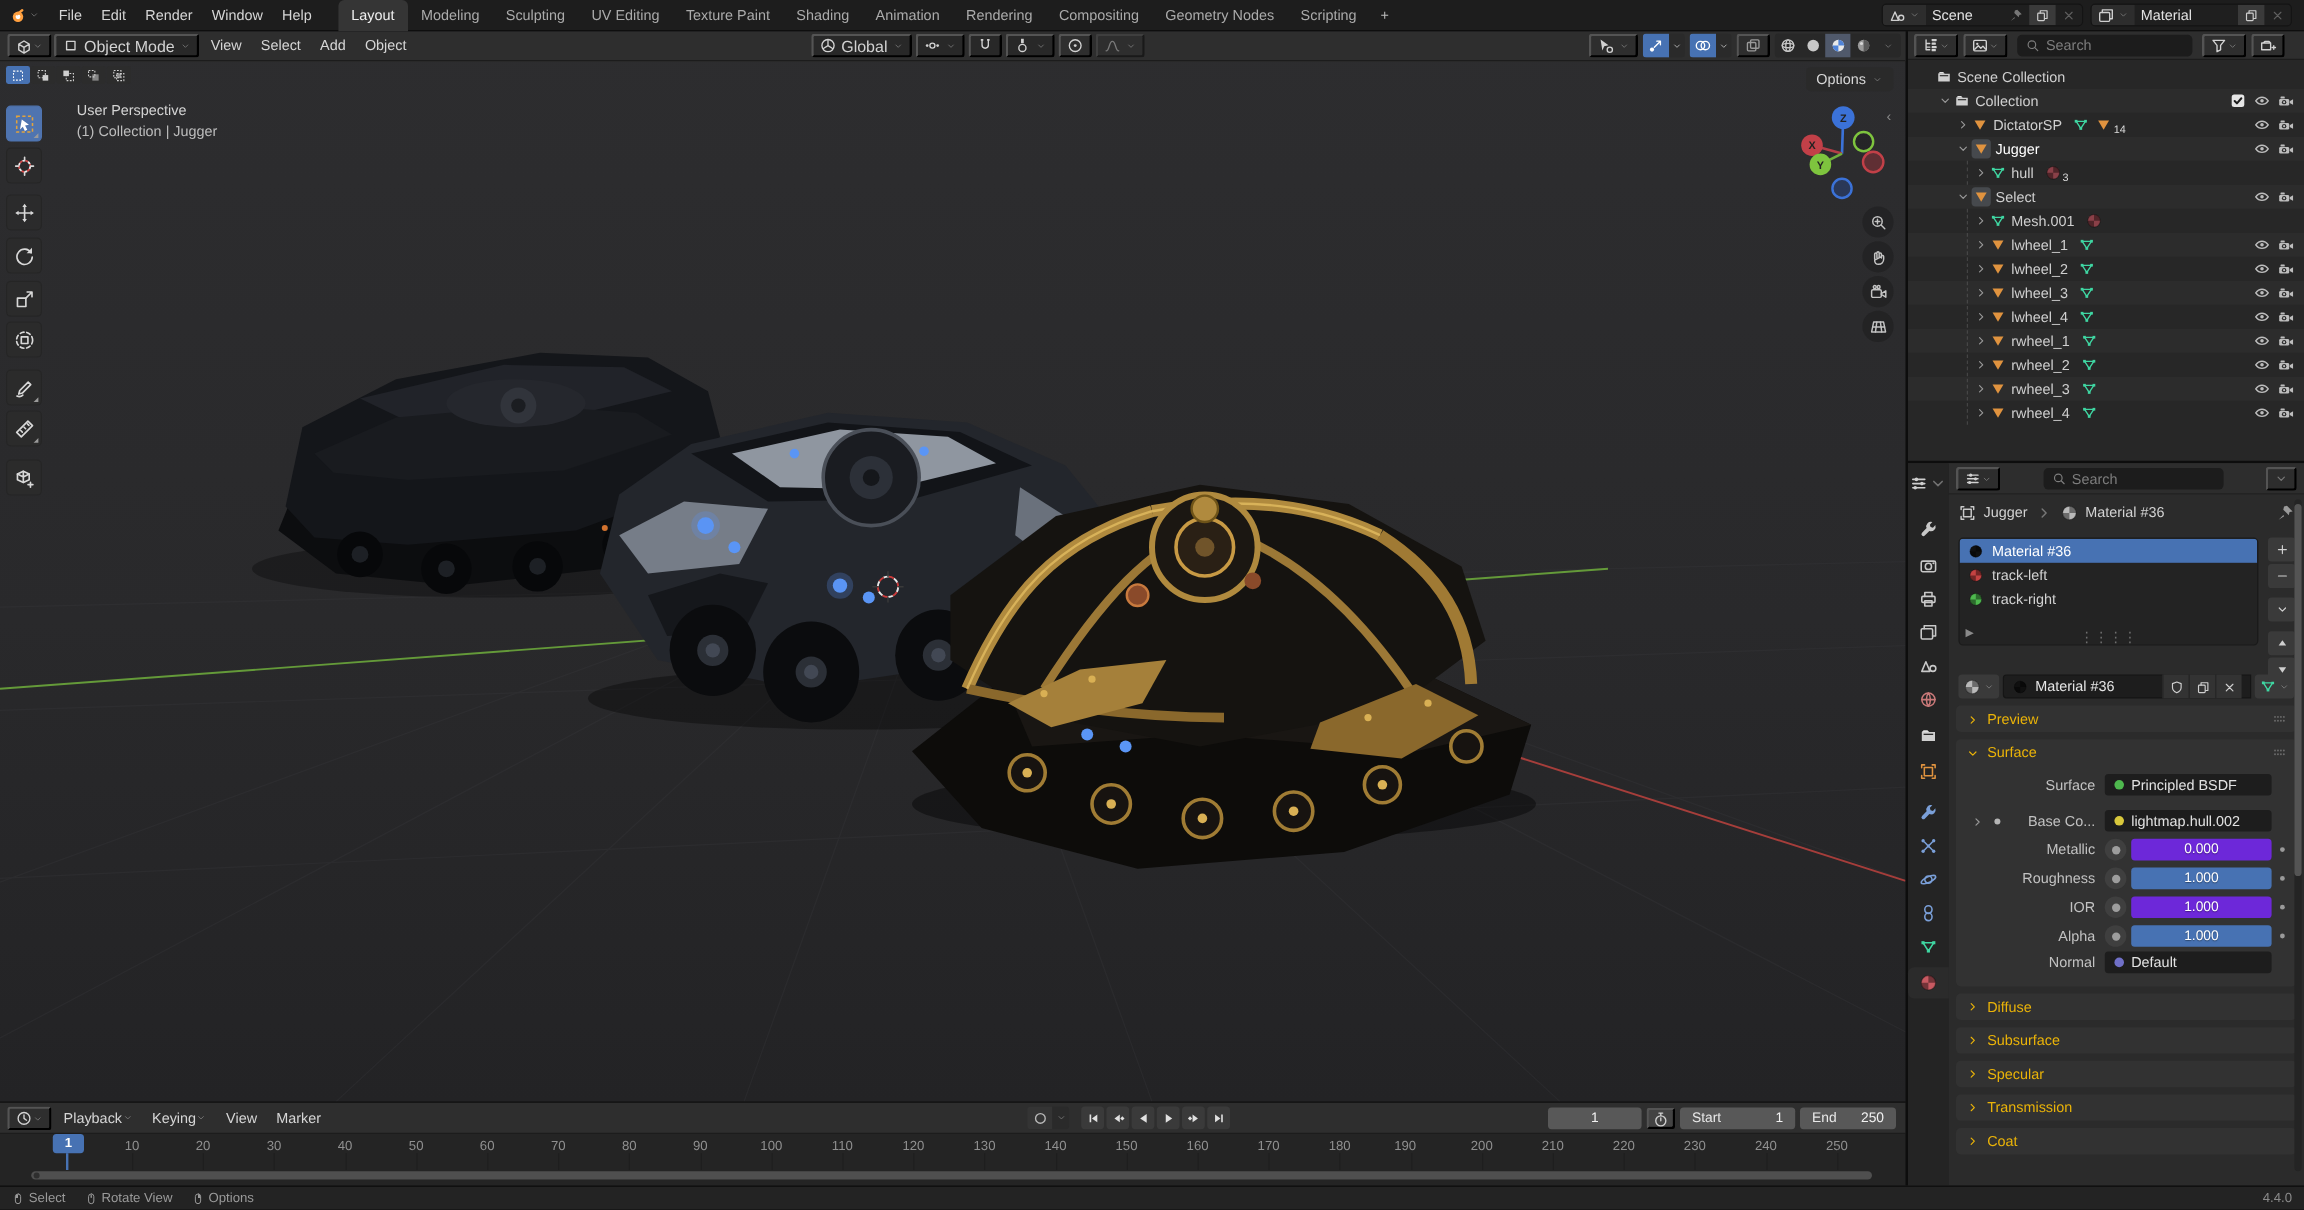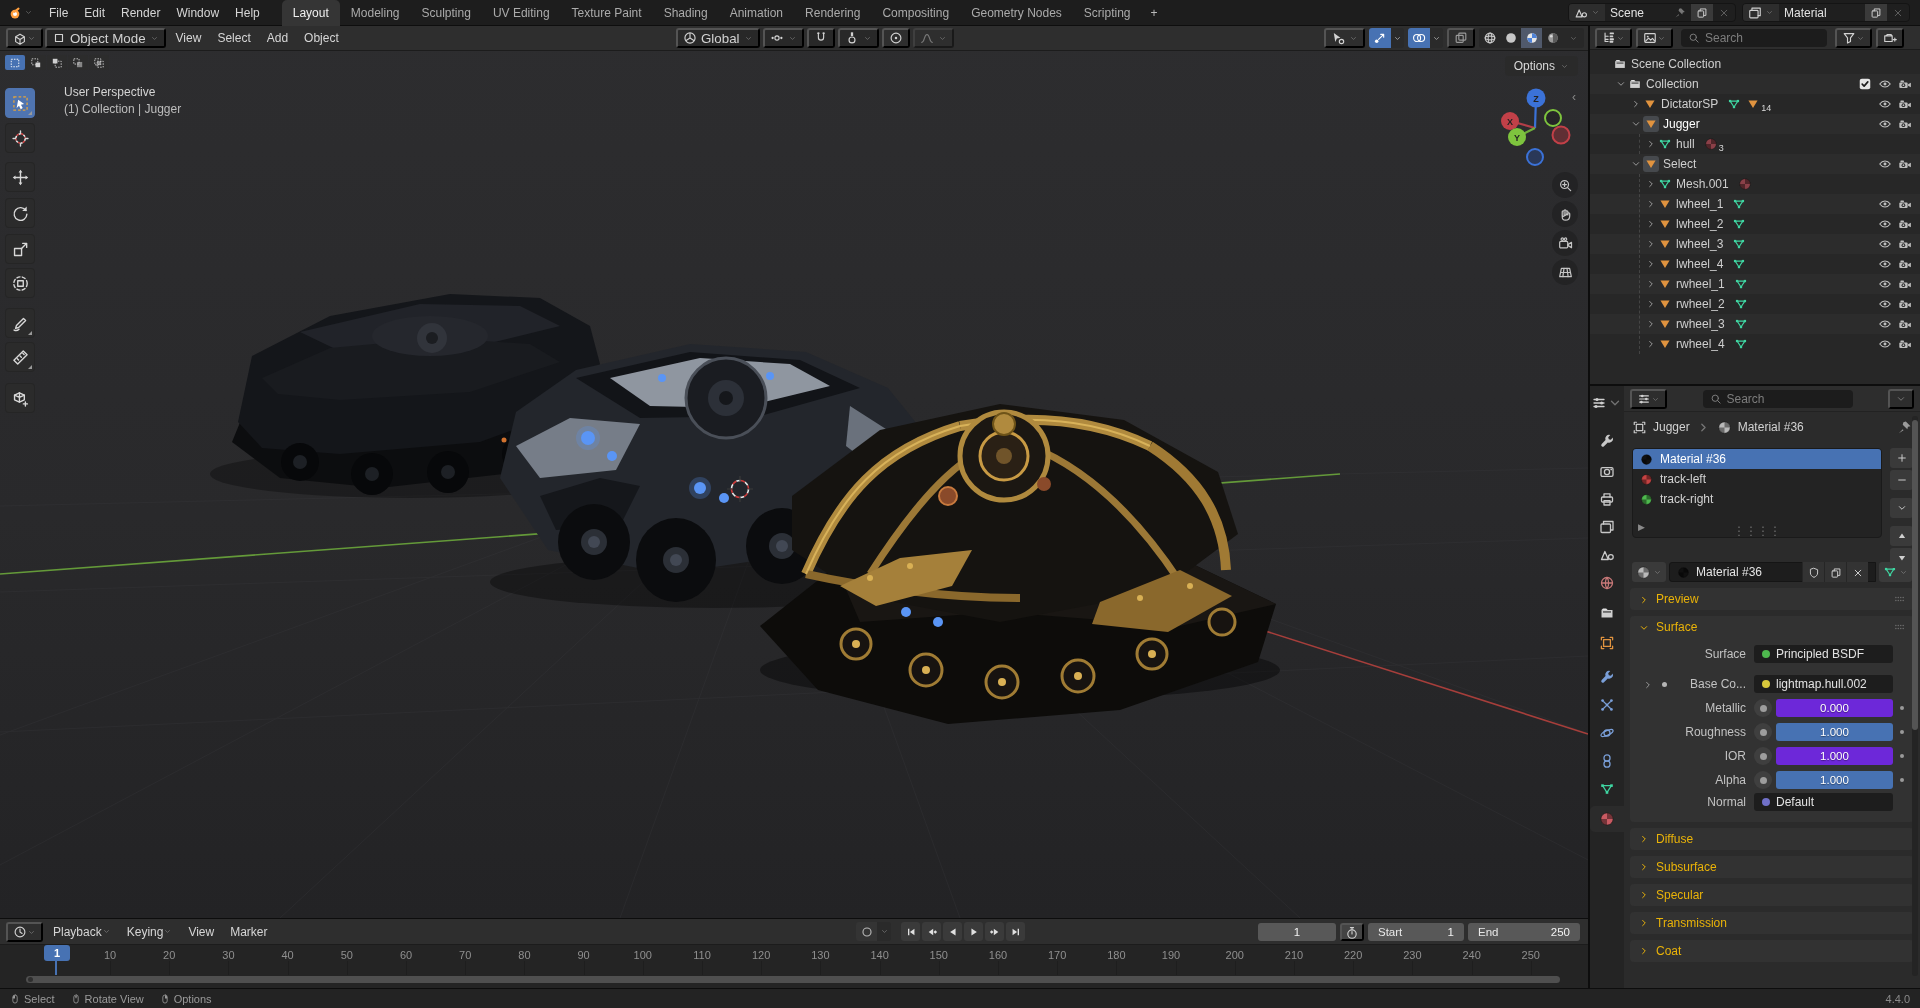--- a/index.html
+++ b/index.html
@@ -890,21 +890,21 @@
                 <svg viewBox="0 0 16 16">
                   <circle class="s" cx="8" cy="9.2" r="4.8"></circle>
                   <path class="s" d="M8 9.2V6.4M6.2 1.8h3.6M8 1.8v2.2"></path>
                 </svg>
               </i></span>
           </button>
         <div class="numfield" style="width:96px">
             <span class="fl">Start</span>
             <span class="fv">1</span>
           </div>
-        <div class="numfield" style="width:112px">
+        <div class="numfield" style="width:80px">
             <span class="fl">End</span>
             <span class="fv">250</span>
           </div>
       </div>
     </div>
     <div id="tlRuler">
       <div id="playheadBadge">
           <span>1</span>
         </div>
       <div id="playheadLine"></div>

